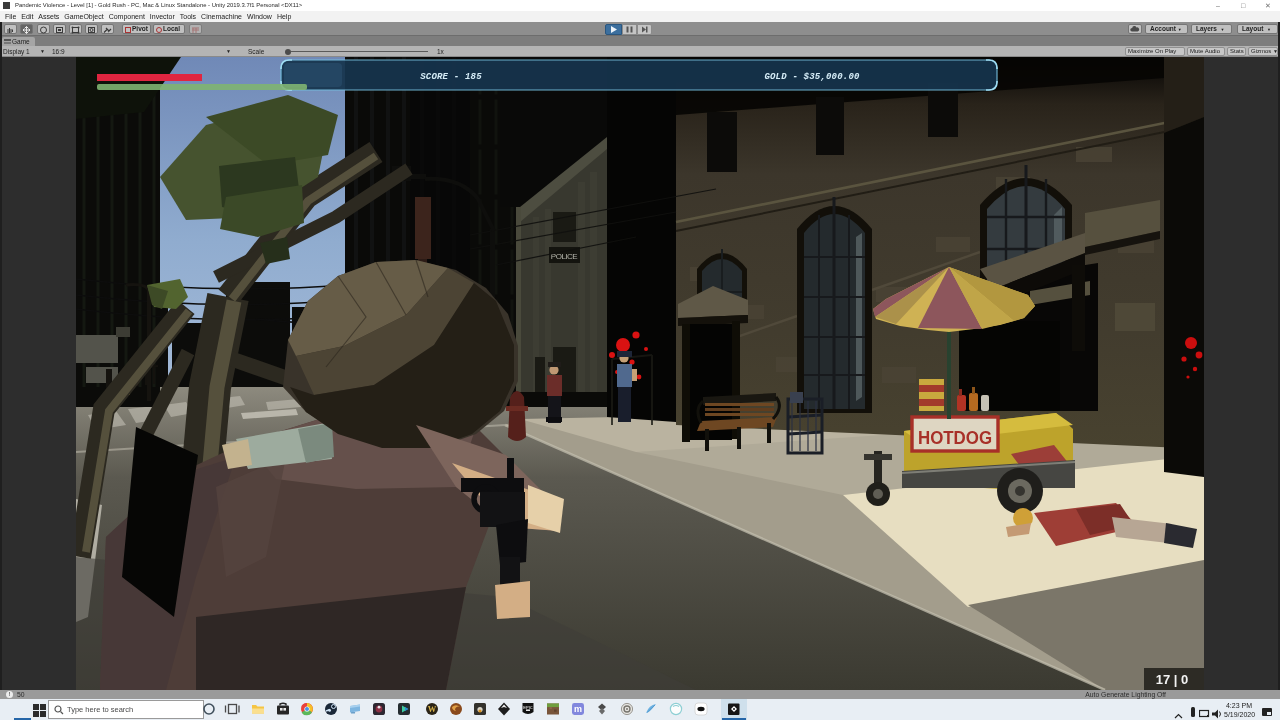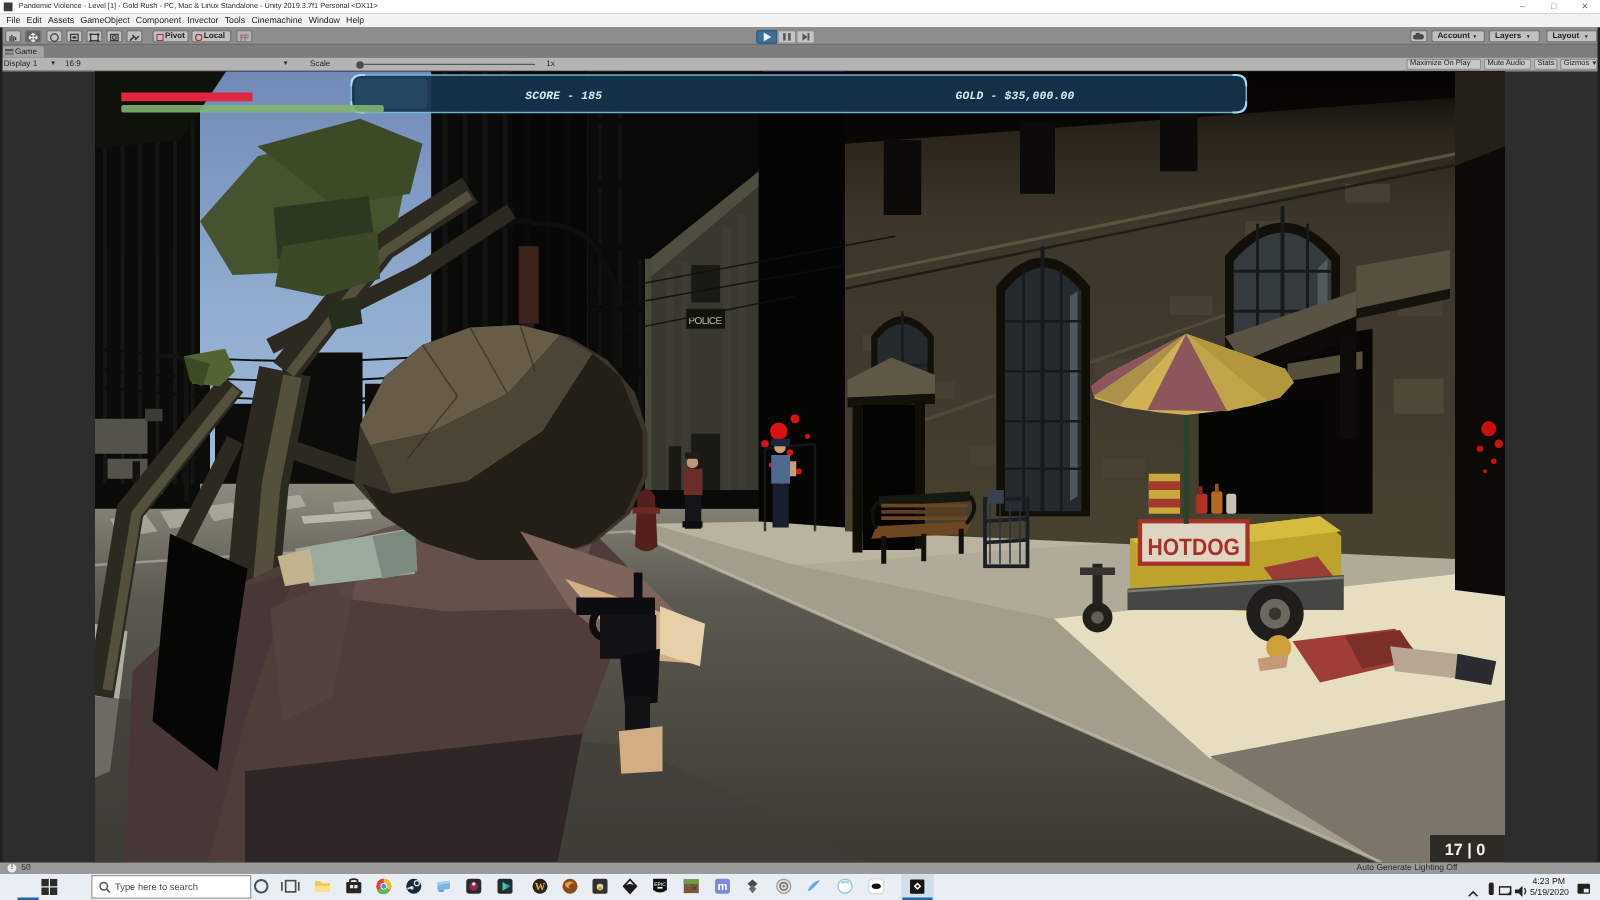--- a/index.html
+++ b/index.html
@@ -22,22 +22,22 @@
          font-size:6.5px;font-weight:bold;color:#222;line-height:8px;padding:0 2px 0 9px;}
   #tabrow{left:0;top:36px;width:1280px;height:10px;background:#7d7d7d;}
   #gametab{left:2px;top:1px;width:33px;height:9px;background:#a5a5a5;border-radius:2px 2px 0 0;
            font-size:6.5px;color:#1d1d1d;line-height:9px;padding-left:10px;box-sizing:border-box;}
   #ctrlrow{left:0;top:46px;width:1280px;height:11px;background:#b4b4b4;border-bottom:1px solid #8a8a8a;
            font-size:6.5px;color:#222;box-sizing:border-box;}
   .cbtn{top:1px;height:9px;background:#c7c7c7;border:1px solid #909090;border-radius:2px;box-sizing:border-box;
         font-size:6px;color:#222;line-height:7px;padding:0 2px;white-space:nowrap;}
   #statusbar{left:0;top:690px;width:1280px;height:9px;background:#9a9a9a;color:#2c2c2c;font-size:6.8px;line-height:9px;}
   #taskbar{left:0;top:699px;width:1280px;height:21px;background:#e8eef4;}
-  #searchbox{left:48px;top:700px;width:128px;height:19px;background:#fff;border:1px solid #9a9a9a;box-sizing:border-box;
-             font-size:7.5px;color:#4a4a4a;line-height:17px;margin-left:25px;}
+  #searchbox{left:48px;top:700px;width:156px;height:19px;background:#fff;border:1px solid #9a9a9a;box-sizing:border-box;
+             font-size:7.5px;color:#4a4a4a;line-height:17px;}
   .tray{color:#1f1f1f;}
 </style></head>
 <body>
 
 <div class="abs" id="titlebar">
   <div class="abs" id="unityico"></div>
   <div class="abs" id="titletxt">Pandemic Violence - Level [1] - Gold Rush - PC, Mac &amp; Linux Standalone - Unity 2019.3.7f1 Personal &lt;DX11&gt;</div>
   <div class="abs winbtn" style="left:1212px;">–</div>
   <div class="abs winbtn" style="left:1237px;">□</div>
   <div class="abs winbtn" style="left:1262px;">✕</div>

